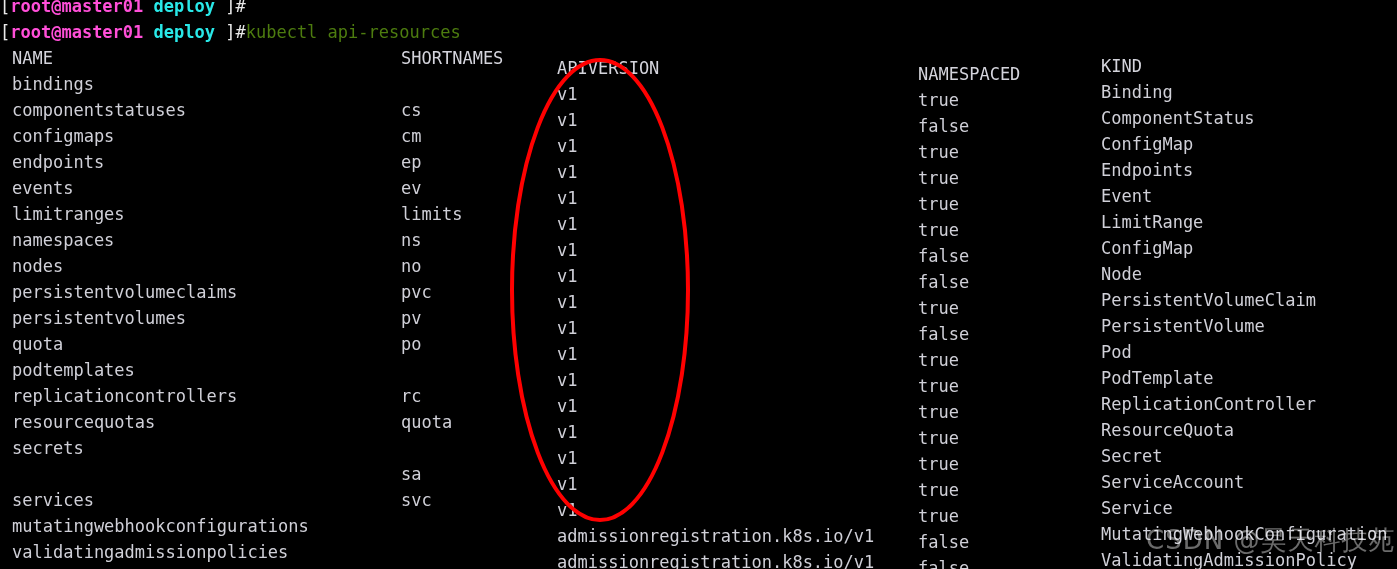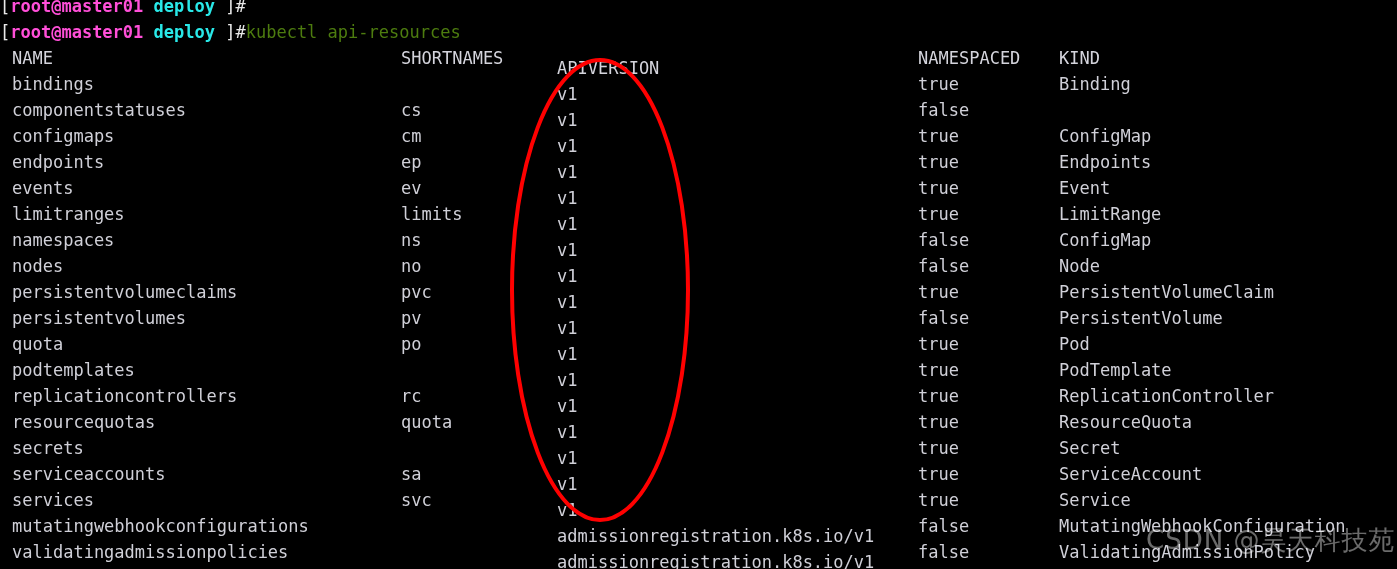--- a/index.html
+++ b/index.html
@@ -39,22 +39,22 @@
   }
   .cell {
     position: absolute;
     top: 0;
     white-space: pre;
     color: #d0d0d8;
   }
   .c-name   { left: 12px; }
   .c-short  { left: 401px; text-align: center; }
   .c-api    { left: 557px; margin-top: 10px; }
-  .c-ns     { left: 918px; }
-  .c-kind   { left: 1059px; }
+  .c-ns     { left: 918px; margin-top: 16px; }
+  .c-kind   { left: 1101px; margin-top: 8px; }
 
   .hdr .cell { color: #d4d4dc; }
 
   .prompt-bracket { color: #e8e8e8; }
   .prompt-user    { color: #ff4fd8; font-weight: bold; }
   .prompt-dir     { color: #29e8e8; font-weight: bold; }
   .prompt-tail    { color: #e8e8e8; }
   .cmd            { color: #4d7c0f; }
 
   .ellipse-overlay {
@@ -91,35 +91,35 @@
     <div class="row hdr">
       <span class="cell c-name">NAME</span>
       <span class="cell c-short">SHORTNAMES</span>
       <span class="cell c-api">APIVERSION</span>
       <span class="cell c-ns">NAMESPACED</span>
       <span class="cell c-kind">KIND</span>
     </div>
 
     <div id="rows-container">
         <div class="row"><span class="cell c-name">bindings</span><span class="cell c-short"></span><span class="cell c-api">v1</span><span class="cell c-ns">true</span><span class="cell c-kind">Binding</span></div>
-        <div class="row"><span class="cell c-name">componentstatuses</span><span class="cell c-short">cs</span><span class="cell c-api">v1</span><span class="cell c-ns">false</span></div>
+        <div class="row"><span class="cell c-name">componentstatuses</span><span class="cell c-short">cs</span><span class="cell c-api">v1</span><span class="cell c-ns">false</span><span class="cell c-kind">ComponentStatus</span></div>
         <div class="row"><span class="cell c-name">configmaps</span><span class="cell c-short">cm</span><span class="cell c-api">v1</span><span class="cell c-ns">true</span><span class="cell c-kind">ConfigMap</span></div>
         <div class="row"><span class="cell c-name">endpoints</span><span class="cell c-short">ep</span><span class="cell c-api">v1</span><span class="cell c-ns">true</span><span class="cell c-kind">Endpoints</span></div>
         <div class="row"><span class="cell c-name">events</span><span class="cell c-short">ev</span><span class="cell c-api">v1</span><span class="cell c-ns">true</span><span class="cell c-kind">Event</span></div>
         <div class="row"><span class="cell c-name">limitranges</span><span class="cell c-short">limits</span><span class="cell c-api">v1</span><span class="cell c-ns">true</span><span class="cell c-kind">LimitRange</span></div>
         <div class="row"><span class="cell c-name">namespaces</span><span class="cell c-short">ns</span><span class="cell c-api">v1</span><span class="cell c-ns">false</span><span class="cell c-kind">ConfigMap</span></div>
         <div class="row"><span class="cell c-name">nodes</span><span class="cell c-short">no</span><span class="cell c-api">v1</span><span class="cell c-ns">false</span><span class="cell c-kind">Node</span></div>
         <div class="row"><span class="cell c-name">persistentvolumeclaims</span><span class="cell c-short">pvc</span><span class="cell c-api">v1</span><span class="cell c-ns">true</span><span class="cell c-kind">PersistentVolumeClaim</span></div>
         <div class="row"><span class="cell c-name">persistentvolumes</span><span class="cell c-short">pv</span><span class="cell c-api">v1</span><span class="cell c-ns">false</span><span class="cell c-kind">PersistentVolume</span></div>
         <div class="row"><span class="cell c-name">quota</span><span class="cell c-short">po</span><span class="cell c-api">v1</span><span class="cell c-ns">true</span><span class="cell c-kind">Pod</span></div>
         <div class="row"><span class="cell c-name">podtemplates</span><span class="cell c-short"></span><span class="cell c-api">v1</span><span class="cell c-ns">true</span><span class="cell c-kind">PodTemplate</span></div>
         <div class="row"><span class="cell c-name">replicationcontrollers</span><span class="cell c-short">rc</span><span class="cell c-api">v1</span><span class="cell c-ns">true</span><span class="cell c-kind">ReplicationController</span></div>
         <div class="row"><span class="cell c-name">resourcequotas</span><span class="cell c-short">quota</span><span class="cell c-api">v1</span><span class="cell c-ns">true</span><span class="cell c-kind">ResourceQuota</span></div>
         <div class="row"><span class="cell c-name">secrets</span><span class="cell c-short"></span><span class="cell c-api">v1</span><span class="cell c-ns">true</span><span class="cell c-kind">Secret</span></div>
-        <div class="row"><span class="cell c-name">serviceaccounts</span><span class="cell c-short">sa</span><span class="cell c-api">v1</span><span class="cell c-ns">true</span><span class="cell c-kind">ServiceAccount</span></div>
+        <div class="row"><span class="cell c-short">sa</span><span class="cell c-api">v1</span><span class="cell c-ns">true</span><span class="cell c-kind">ServiceAccount</span></div>
         <div class="row"><span class="cell c-name">services</span><span class="cell c-short">svc</span><span class="cell c-api">v1</span><span class="cell c-ns">true</span><span class="cell c-kind">Service</span></div>
         <div class="row"><span class="cell c-name">mutatingwebhookconfigurations</span><span class="cell c-short"></span><span class="cell c-api">admissionregistration.k8s.io/v1</span><span class="cell c-ns">false</span><span class="cell c-kind">MutatingWebhookConfiguration</span></div>
         <div class="row"><span class="cell c-name">validatingadmissionpolicies</span><span class="cell c-short"></span><span class="cell c-api">admissionregistration.k8s.io/v1</span><span class="cell c-ns">false</span><span class="cell c-kind">ValidatingAdmissionPolicy</span></div>
         <div class="row fade-last"><span class="cell c-name">validatingadmissionpolicybindings</span><span class="cell c-short"></span><span class="cell c-api">admissionregistration.k8s.io/v1</span><span class="cell c-ns">false</span><span class="cell c-kind">ValidatingAdmissionPolicyBinding</span></div>
       </div>
   </div>
 
   <svg class="ellipse-overlay" viewBox="0 0 1397 569" xmlns="http://www.w3.org/2000/svg">
     <ellipse id="annot-ellipse" cx="600" cy="290" rx="88" ry="230" fill="none" stroke="#ff0000" stroke-width="4"></ellipse>
   </svg>

